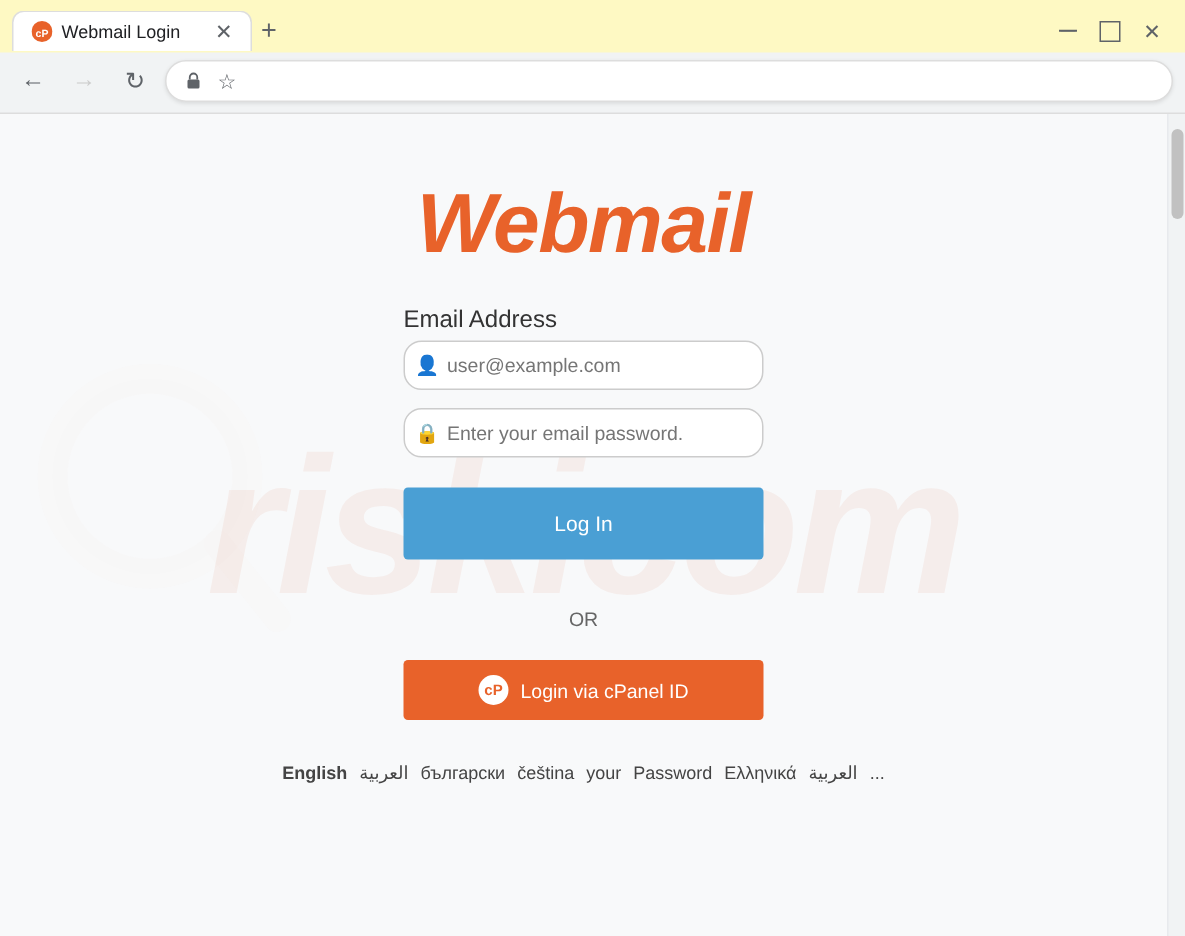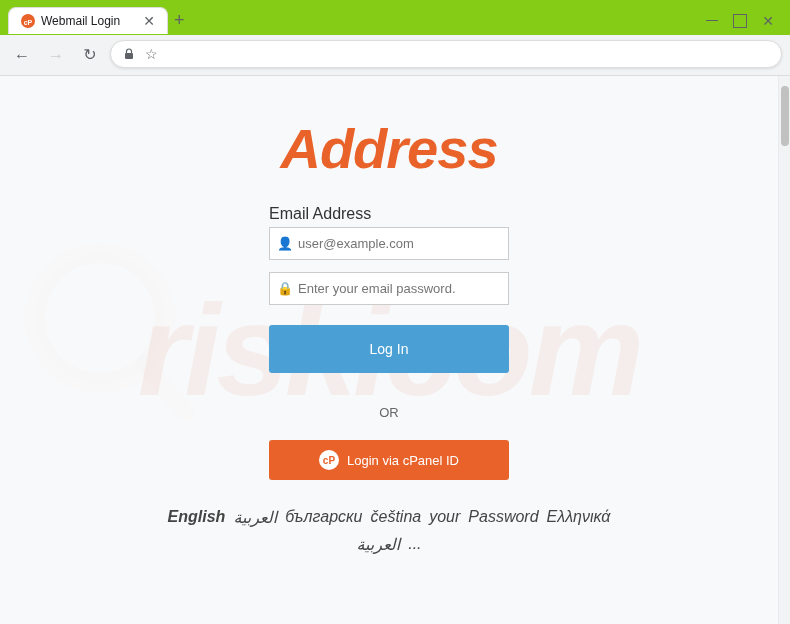--- a/index.html
+++ b/index.html
@@ -241,21 +241,21 @@
       left: 8px;
       color: #aaa;
       font-size: 13px;
       z-index: 1;
     }
 
     .form-input {
       width: 100%;
       padding: 8px 8px 8px 28px;
       border: 1px solid #ccc;
-      border-radius: 0;
+      border-radius: 12px;
       font-size: 13px;
       color: #333;
       outline: none;
       background: #fff;
     }
 
     .btn-login {
       width: 100%;
       max-width: 240px;
       padding: 16px;
@@ -312,31 +312,30 @@
       justify-content: center;
       padding: 8px 16px;
       font-size: 12px;
       color: #555;
     }
 
     .lang-item {
       cursor: pointer;
       color: #444;
       text-decoration: none;
-      font-size: 16px;
-      font-style: italic;
+      font-size: 12px;
     }
     .lang-item.active { font-weight: bold; }
   </style>
 </head>
 <body>
 
 <div class="browser-chrome">
 
-  <div class="tab-bar-row" style="display:flex; align-items:center; padding: 6px 8px 0; background:#84cc16;">
+  <div class="tab-bar-row" style="display:flex; align-items:center; padding: 6px 8px 0; background:#fef9c3;">
     <div class="tab-active">
 
       <svg class="tab-favicon" viewBox="0 0 14 14">
         <circle cx="7" cy="7" r="7" fill="#e8622a"></circle>
         <text x="7" y="10.5" text-anchor="middle" fill="white" font-size="7" font-weight="bold" font-family="Arial">cP</text>
       </svg>
       <span>Webmail Login</span>
       <span class="tab-close">✕</span>
     </div>
     <button class="new-tab-btn">+</button>
@@ -373,21 +372,21 @@
       <svg width="180" height="220" viewBox="0 0 180 220">
         <circle cx="80" cy="80" r="65" stroke="rgba(200,100,50,0.15)" stroke-width="20" fill="rgba(200,100,50,0.04)"></circle>
         <line x1="125" y1="125" x2="165" y2="175" stroke="rgba(200,100,50,0.15)" stroke-width="18" stroke-linecap="round"></line>
       </svg>
     </div>
 
     <div class="watermark">riskicom</div>
 
     <div class="login-container">
 
-      <div class="webmail-logo">Address</div>
+      <div class="webmail-logo">Webmail</div>
 
       <div class="form-group">
         <label class="form-label">Email Address</label>
         <div class="input-wrapper">
           <span class="input-icon">👤</span>
           <input class="form-input" type="email" placeholder="user@example.com" style="">
         </div>
       </div>
 
       <div class="form-group">

